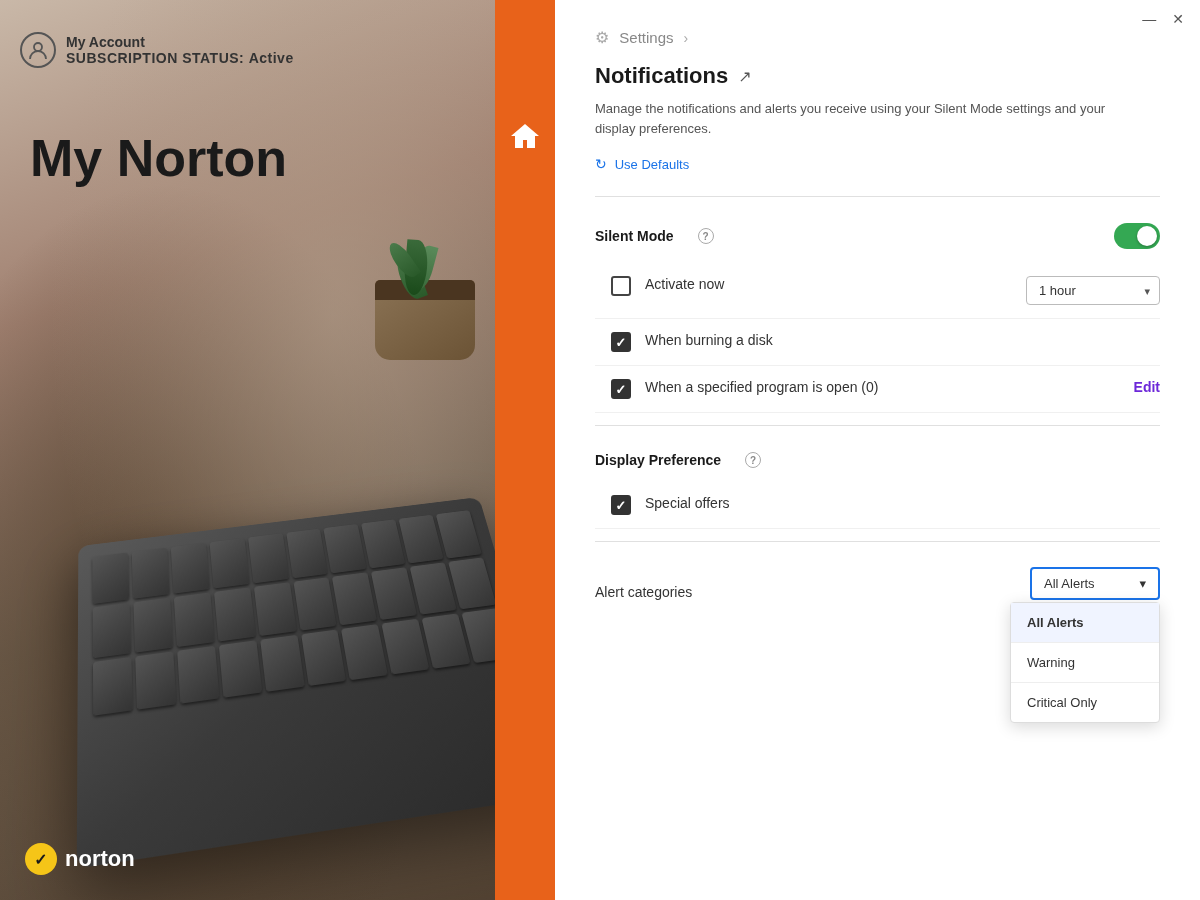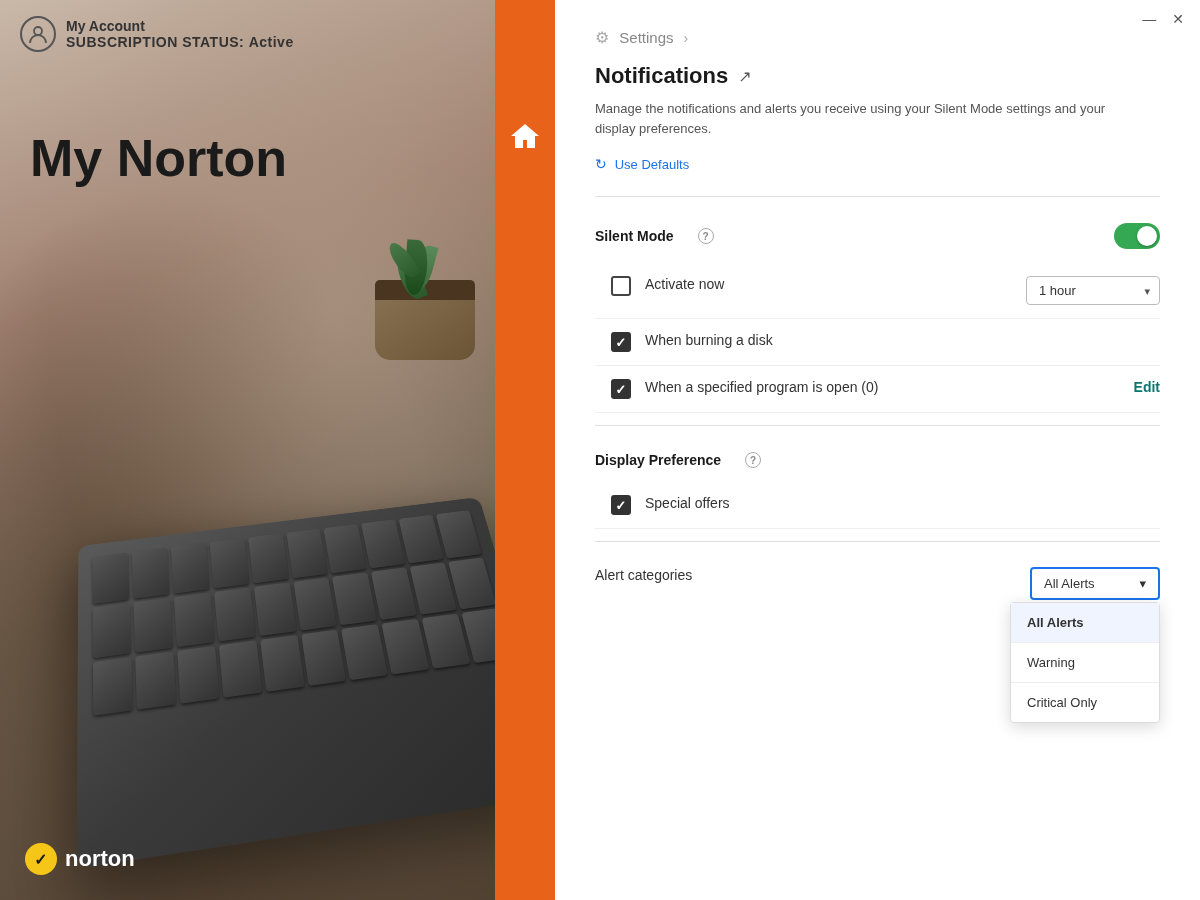--- a/index.html
+++ b/index.html
@@ -81,21 +81,21 @@
     }
     .home-icon-wrapper {
       color: white;
       font-size: 32px;
       cursor: pointer;
     }
 
     
     .account-bar {
       position: absolute;
-      top: 16px; left: 20px;
+      top: 32px; left: 20px;
       display: flex;
       align-items: center;
       gap: 10px;
     }
     .account-icon {
       width: 36px; height: 36px;
       border-radius: 50%;
       border: 2px solid #555;
       display: flex; align-items: center; justify-content: center;
       color: #555; font-size: 18px;
@@ -269,21 +269,21 @@
     .checkbox.checked::after {
       content: '✓';
       color: white;
       font-size: 13px;
       font-weight: 700;
     }
     .checkbox-label {
       font-size: 14px; color: #333; flex: 1;
     }
     .edit-link {
-      color: #0f766e; font-size: 14px; font-weight: 600; cursor: pointer;
+      color: #6d28d9; font-size: 14px; font-weight: 600; cursor: pointer;
     }
 
     
     .duration-dropdown {
       position: relative;
     }
     .duration-select {
       appearance: none;
       border: 1.5px solid #bbb;
       border-radius: 4px;
@@ -295,21 +295,21 @@
       min-width: 90px;
     }
     .duration-arrow {
       position: absolute; right: 10px; top: 50%;
       transform: translateY(-50%);
       pointer-events: none; font-size: 11px; color: #555;
     }
 
     
     .alert-cat-row {
-      display: flex; align-items: flex-start;
+      display: flex; align-items: flex-end;
       padding: 13px 0;
       justify-content: space-between;
       position: relative;
     }
     .alert-cat-label {
       font-size: 14px; color: #333;
     }
 
     
     .dropdown-container {

